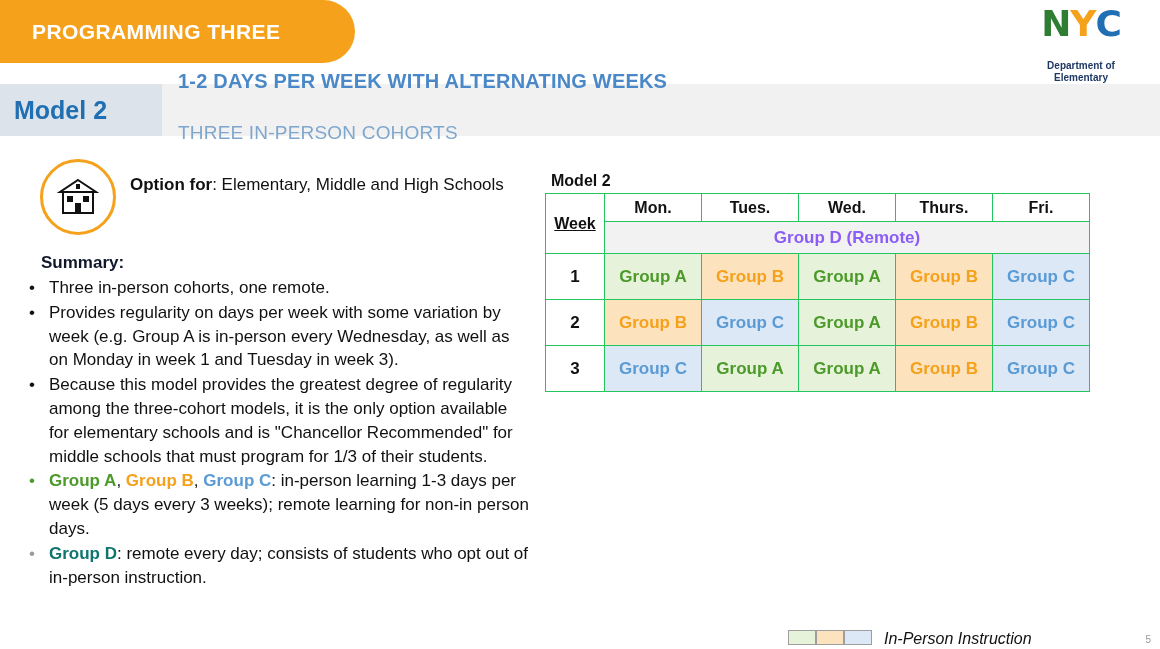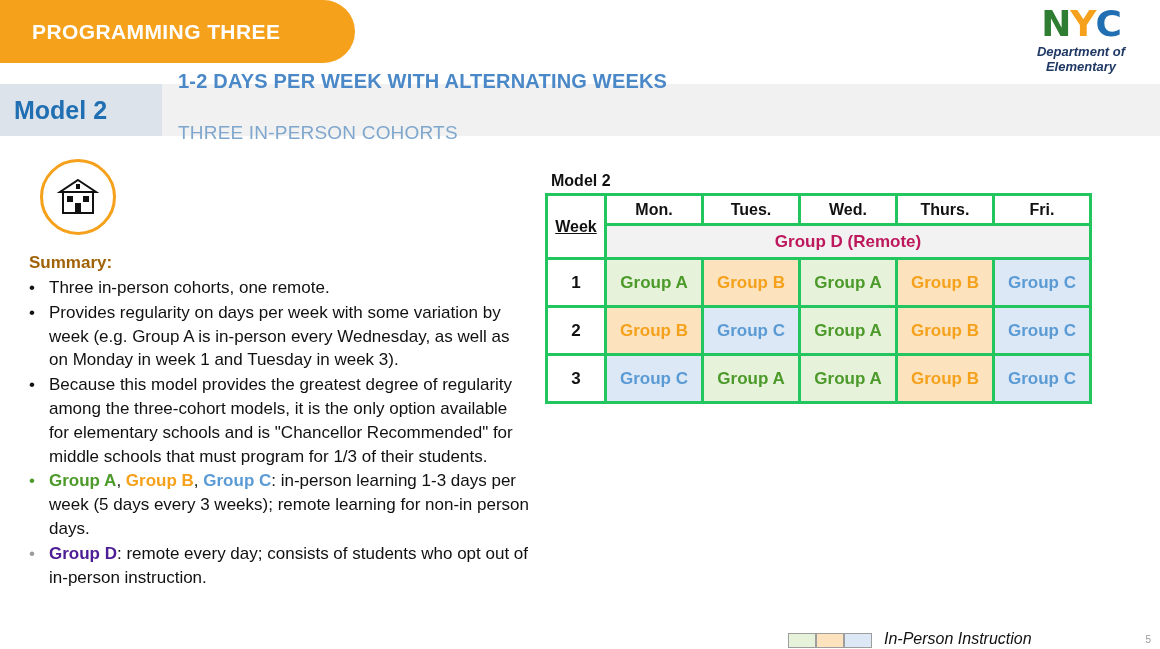--- a/index.html
+++ b/index.html
@@ -55,25 +55,24 @@
     font-size: 36px;
     font-weight: bold;
     font-family: "DejaVu Sans", sans-serif;
     letter-spacing: -1px;
   }
   .logo-n { color: #2E7D32; }
   .logo-y { color: #F5A11B; }
   .logo-c { color: #1F6FB2; }
   .logo-sub {
     color: #1F3864;
-    font-size: 13px;
+    font-size: 10px;
     font-weight: bold;
     line-height: 1.15;
-    margin-top: 3px;
-    font-style: italic;
+    margin-top: 18px;
   }
 
   
   .model-strip {
     position: absolute;
     left: 0;
     top: 84px;
     width: 1160px;
     height: 52px;
     background: #F1F1F1;
@@ -139,25 +138,25 @@
     font-size: 17px;
     color: #111111;
     line-height: 1.45;
     padding-top: 16px;
   }
   .option-text b { font-weight: bold; }
 
   
   .summary-title {
     position: absolute;
-    left: 29px;
+    left: 41px;
     top: 253px;
     font-size: 17px;
     font-weight: bold;
-    color: #a16207;
+    color: #0f172a;
   }
   .summary-list {
     position: absolute;
     left: 29px;
     top: 276px;
     width: 500px;
     font-size: 17px;
     color: #111111;
     line-height: 1.4;
   }
@@ -169,21 +168,21 @@
     width: 20px;
     flex: 0 0 20px;
     text-align: left;
     line-height: 1.4;
   }
   .summary-body { flex: 1 1 auto; }
 
   .grp-a { color: #4C9A2A; font-weight: bold; }
   .grp-b { color: #F5A11B; font-weight: bold; }
   .grp-c { color: #5B9BD5; font-weight: bold; }
-  .grp-d { color: #4c1d95; font-weight: bold; margin-top: 44px; }
+  .grp-d { color: #0f766e; font-weight: bold; margin-top: 44px; }
   .bullet-a { color: #4C9A2A; }
   .bullet-d { color: #9A9A9A; }
 
   
   .table-label {
     position: absolute;
     left: 551px;
     top: 172px;
     font-size: 16px;
     font-weight: bold;
@@ -192,42 +191,42 @@
   .sched {
     position: absolute;
     left: 545px;
     top: 193px;
     border-collapse: collapse;
     table-layout: fixed;
     width: 545px;
     font-size: 16px;
   }
   .sched td, .sched th {
-    border: 3px solid #22c55e;
+    border: 1px solid #22c55e;
     text-align: center;
     vertical-align: middle;
     font-weight: bold;
     padding: 0;
     height: 27px;
   }
   .col-week { width: 59px; }
   .col-day  { width: 97px; }
   .sched .dayhead {
     color: #111111;
     font-weight: bold;
     height: 27px;
   }
   .sched .weekhead {
     color: #111111;
     font-weight: bold;
     text-decoration: underline;
   }
   .sched .remote {
     background: #F2F2F2;
-    color: #be185d;
+    color: #8b5cf6;
     font-size: 17px;
     height: 31px;
   }
   .sched .wk {
     color: #111111;
     font-size: 17px;
     height: 45px;
   }
   .cell {
     height: 45px;
@@ -236,21 +235,21 @@
   .cell-a { background: #E6F2DA; color: #4C9A2A; }
   .cell-b { background: #FCE3BE; color: #F5A11B; }
   .cell-c { background: #DCE8F5; color: #5B9BD5; }
 
   
   .legend {
     position: absolute;
     left: 788px;
     top: 630px;
     display: flex;
-    align-items: flex-end;
+    align-items: flex-start;
   }
   .legend-swatches { display: flex; }
   .legend-swatch {
     width: 26px;
     height: 13px;
     border: 1px solid #9e9e9e;
   }
   .sw-a { background: #E6F2DA; }
   .sw-b { background: #FCE3BE; }
   .sw-c { background: #DCE8F5; }
@@ -297,20 +296,23 @@
 <div class="option-row">
   <div class="school-icon">
     <svg width="44" height="40" viewBox="0 0 44 40" aria-hidden="true">
       <polygon points="22,3 40,15 4,15" fill="none" stroke="#111111" stroke-width="2"></polygon>
       <rect x="20" y="7" width="4" height="5" fill="#111111"></rect>
       <rect x="7" y="15" width="30" height="21" fill="none" stroke="#111111" stroke-width="2"></rect>
       <rect x="11" y="19" width="6" height="6" fill="#111111"></rect>
       <rect x="27" y="19" width="6" height="6" fill="#111111"></rect>
       <rect x="19" y="26" width="6" height="10" fill="#111111"></rect>
     </svg>
+  </div>
+  <div class="option-text">
+    <b>Option for</b><span>: </span><span>Elementary, Middle and High Schools</span>
   </div>
 </div>
 
 <div class="summary-title">Summary:</div>
 <div class="summary-list">
 
   <div class="summary-item">
     <span class="bullet">•</span>
     <span class="summary-body">Three in-person cohorts, one remote.</span>
   </div>

